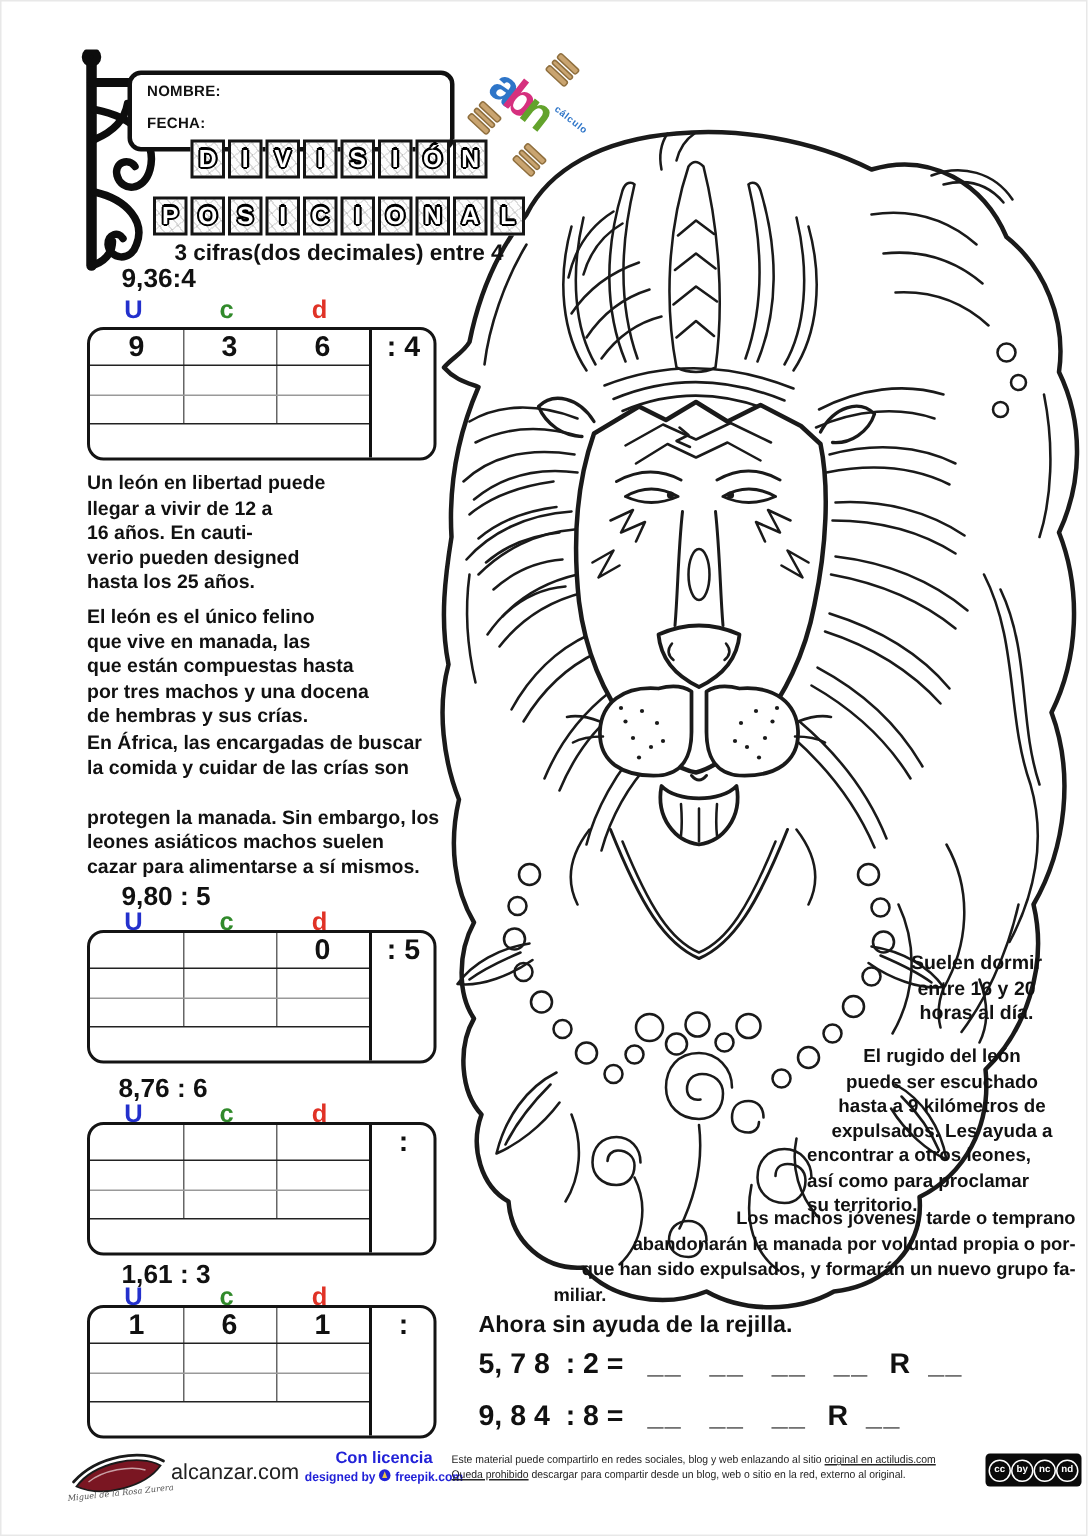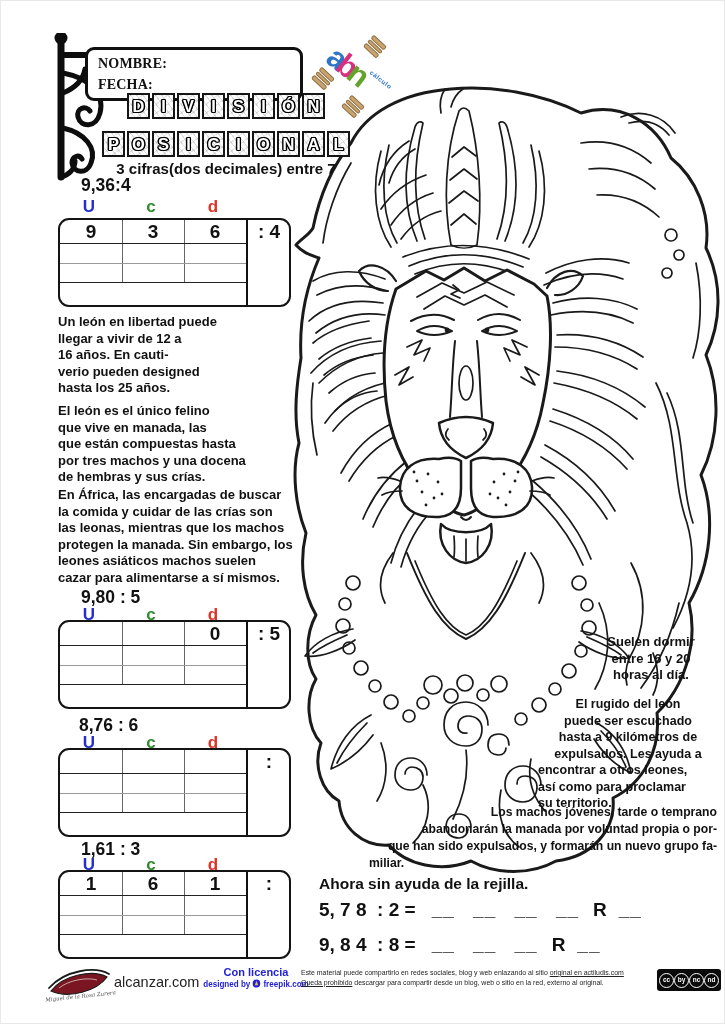--- a/index.html
+++ b/index.html
@@ -1,21 +1,21 @@
 <!DOCTYPE html>
 <html><head>
 <meta charset="utf-8">
 <style>
   html,body{margin:0;padding:0;background:#f2f2f2;}
   #page{position:relative;width:725px;height:1024px;background:#fff;margin:0 auto;
         font-family:"Liberation Sans",sans-serif;overflow:hidden;border:1px solid #e8e8e8;box-sizing:border-box;}
   .abs{position:absolute;}
   
   .sign{left:84px;top:46px;width:212px;height:48px;border:3px solid #101010;border-radius:9px;background:#fff;}
-  .sign-label{position:absolute;font-size:14px;font-weight:700;color:#111;letter-spacing:.2px;font-family:Liberation Serif, serif;}
+  .sign-label{position:absolute;font-size:10px;font-weight:700;color:#111;letter-spacing:.2px;}
   .field-area{position:absolute;height:15px;}
   
   .abnlogo{left:314px;top:38px;width:90px;height:76px;}
   .abnrot{position:absolute;left:12px;top:2px;transform:rotate(38deg);transform-origin:10px 20px;
           font-weight:800;font-size:31px;letter-spacing:-5px;white-space:nowrap;}
   .abncap{font-size:6.5px;font-weight:700;letter-spacing:.5px;vertical-align:18px;margin-left:3px;}
   .sticks{position:absolute;width:18px;height:13px;transform:rotate(43deg);}
   .sticks i{display:block;height:2.6px;margin-bottom:1px;background:#c9a470;border:0.6px solid #8f6f3e;border-radius:2px;}
   
   .titlewrap{left:58px;width:334px;text-align:center;}
@@ -238,21 +238,21 @@
         <i></i>
         <i></i>
       </div>
     <div class="abnrot">
       <span style="color: rgb(46, 117, 200);">a</span><span style="color: rgb(214, 48, 126);">b</span><span style="color: rgb(99, 163, 44);">n</span><span class="abncap" style="color: rgb(46, 117, 200);">cálculo</span>
     </div>
   </div>
 
   <div class="abs titlewrap" style="top:92px;"><span class="tile">D</span><span class="tile">I</span><span class="tile">V</span><span class="tile">I</span><span class="tile">S</span><span class="tile">I</span><span class="tile">Ó</span><span class="tile">N</span></div>
   <div class="abs titlewrap" style="top:130px;"><span class="tile">P</span><span class="tile">O</span><span class="tile">S</span><span class="tile">I</span><span class="tile">C</span><span class="tile">I</span><span class="tile">O</span><span class="tile">N</span><span class="tile">A</span><span class="tile">L</span></div>
-  <div class="abs titlewrap subtitle" style="top:159px;">3 cifras(dos decimales) entre 7</div>
+  <div class="abs titlewrap subtitle" style="top:159px;">3 cifras(dos decimales) entre 4</div>
 
   <div class="abs exhead" style="left:80px;top:174px;">9,36:4</div>
   <div class="abs ucd" style="left:57px;top:196px;">
     <span style="color: rgb(35, 48, 204);">U</span>
     <span style="color: rgb(49, 138, 43);">c</span>
     <span style="color: rgb(224, 50, 38);">d</span>
   </div>
   <div class="abs gridt" style="left:57px;top:217px;">
     <div class="v v1"></div>
       <div class="v v2"></div>
@@ -268,21 +268,21 @@
     <div class="fillc" style="left:62px;top:23px;width:62px;height:20px;"></div>
     <div class="fillc" style="left:124px;top:23px;width:62px;height:20px;"></div>
     <div class="fillc" style="left:0;top:43px;width:62px;height:19px;"></div>
     <div class="fillc" style="left:62px;top:43px;width:62px;height:19px;"></div>
     <div class="fillc" style="left:124px;top:43px;width:62px;height:19px;"></div>
     <div class="fillc" style="left:0;top:62px;width:186px;height:22px;"></div>
   </div>
 
   <div class="abs fact" style="left:57px;top:313px;width:220px;"><span>Un león en libertad puede</span><br><span>llegar a vivir de 12 a</span><br><span>16 años. En cauti-</span><br><span>verio pueden designed</span><br><span>hasta los 25 años.</span></div>
   <div class="abs fact" style="left:57px;top:402px;width:230px;"><span>El león es el único felino</span><br><span>que vive en manada, las</span><br><span>que están compuestas hasta</span><br><span>por tres machos y una docena</span><br><span>de hembras y sus crías.</span></div>
-  <div class="abs fact" style="left:57px;top:486px;width:270px;"><span>En África, las encargadas de buscar</span><br><span>la comida y cuidar de las crías son</span><br><span>las leonas, mientras que los machos</span><br><span>protegen la manada. Sin embargo, los</span><br><span>leones asiáticos machos suelen</span><br><span>cazar para alimentarse a sí mismos.</span></div>
+  <div class="abs fact" style="left:57px;top:486px;width:270px;"><span>En África, las encargadas de buscar</span><br><span>la comida y cuidar de las crías son</span><br><br><span>protegen la manada. Sin embargo, los</span><br><span>leones asiáticos machos suelen</span><br><span>cazar para alimentarse a sí mismos.</span></div>
 
   <div class="abs exhead" style="left:80px;top:586px;">9,80 : 5</div>
   <div class="abs ucd" style="left:57px;top:604px;">
     <span style="color: rgb(35, 48, 204);">U</span>
     <span style="color: rgb(49, 138, 43);">c</span>
     <span style="color: rgb(224, 50, 38);">d</span>
   </div>
   <div class="abs gridt" style="left:57px;top:619px;">
     <div class="v v1"></div>
       <div class="v v2"></div>

